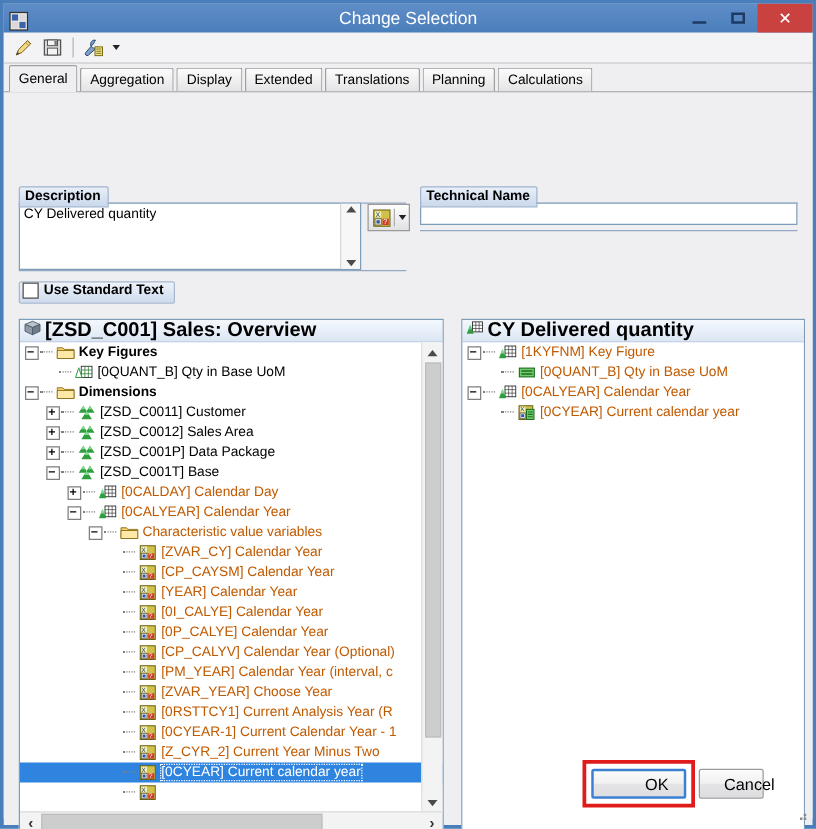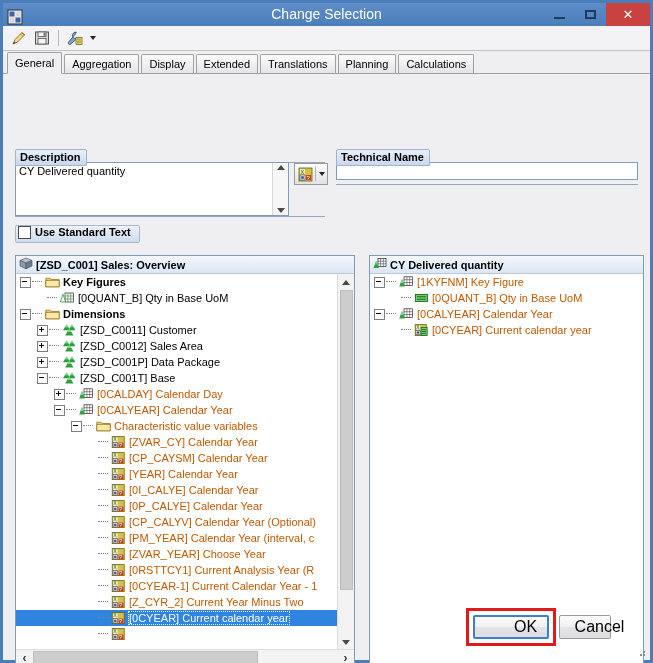--- a/index.html
+++ b/index.html
@@ -305,21 +305,21 @@
     width: 275px; height: 412px;
   }
   .panel-head {
     height: 17px;
     background: linear-gradient(to bottom, #f4f8fd, #dbe6f4);
     border-bottom: 1px solid #b8c8dd;
     display: flex;
     align-items: center;
     padding-left: 3px;
     font-weight: bold;
-    font-size: 11px;
+    font-size: 16px;
     color: #000;
     gap: 3px;
   }
   .tree-area {
     position: relative;
     height: 376px;
     overflow: hidden;
     background: #ffffff;
   }
   .tree-area.full {
@@ -437,21 +437,21 @@
     justify-content: center;
   }
   .btn {
     position: absolute;
     height: 24px;
     box-sizing: border-box;
     background: linear-gradient(to bottom, #fbfbfb 0%, #f1f1f1 48%, #e4e4e6 52%, #dedee0 100%);
     border: 1px solid #9a9a9a;
     border-radius: 2px;
     font-family: "Liberation Sans", sans-serif;
-    font-size: 16px;
+    font-size: 13px;
     color: #000;
     display: flex;
     align-items: center;
     justify-content: center;
     padding-left: 29px;
   }
   .btn.default {
     border: 2px solid #3c7fd0;
   }
   .btn-ok { left: 470px; top: 612px; width: 76px; }

